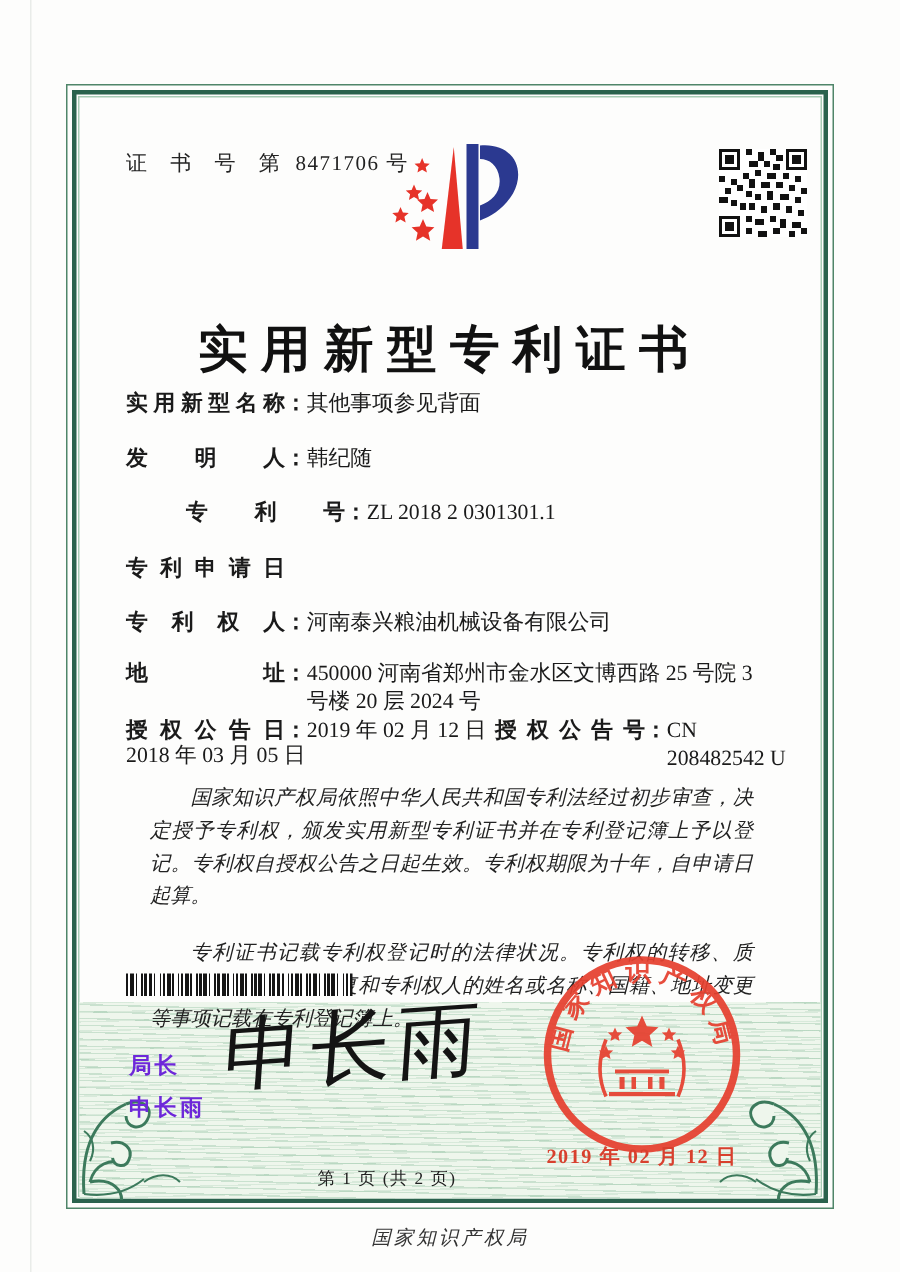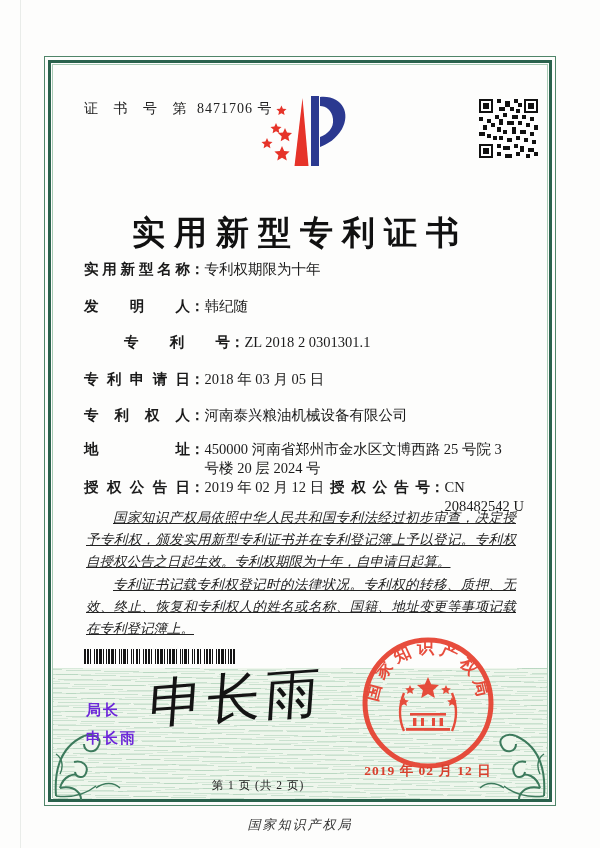--- a/index.html
+++ b/index.html
@@ -62,21 +62,21 @@
   .fvalue.wrap{width:312px;}
   .pair2{position:absolute;left:246px;top:0;display:flex;}
   .pair2 .flabel{width:100px;flex:0 0 100px;}
 
   
   .body-text{
     left:84px;top:505px;width:434px;
     font-size:13.5px;line-height:21.8px;
     font-style:italic;text-align:justify;color:#222;
   }
-  .body-text p{margin:2px;text-indent:2em;text-decoration:underline;}
+  .body-text p{margin:16px;text-indent:2em;}
 
   
   .barcode{
     left:84px;top:649px;width:151px;height:15px;
     background:repeating-linear-gradient(90deg,
       #151515 0 1.6px,#fff 1.6px 2.8px,
       #151515 2.8px 5.4px,#fff 5.4px 6.4px,
       #151515 6.4px 7.4px,#fff 7.4px 10.2px,
       #151515 10.2px 11.2px,#fff 11.2px 12.2px);
   }
@@ -224,33 +224,33 @@
       <rect x="23" y="27" width="2" height="2"></rect>
       <rect x="27" y="26" width="2" height="2"></rect>
   </g>
 </svg>
 
 <div class="abs title">实用新型专利证书</div>
 
 <div class="abs frow" style="top:260px;">
   <span class="flabel">实用新型名称</span>
   <span class="fcolon">：</span>
-  <span class="fvalue">专利权期限为十年</span>
+  <span class="fvalue">其他事项参见背面</span>
 </div>
 <div class="abs frow" style="top:297px;">
   <span class="flabel">发明人</span>
   <span class="fcolon">：</span>
   <span class="fvalue">韩纪随</span>
 </div>
 <div class="abs frow" style="top:333px;margin-left:40px;">
   <span class="flabel">专利号</span>
   <span class="fcolon">：</span>
   <span class="fvalue">ZL 2018 2 0301301.1</span>
 </div>
-<div class="abs frow" style="top:370px;">
+<div class="abs frow" style="top:370px;flex-direction:column;">
   <span class="flabel">专利申请日</span>
   <span class="fcolon">：</span>
   <span class="fvalue">2018 年 03 月 05 日</span>
 </div>
 <div class="abs frow" style="top:406px;">
   <span class="flabel">专利权人</span>
   <span class="fcolon">：</span>
   <span class="fvalue">河南泰兴粮油机械设备有限公司</span>
 </div>
 <div class="abs frow" style="top:440px;">

